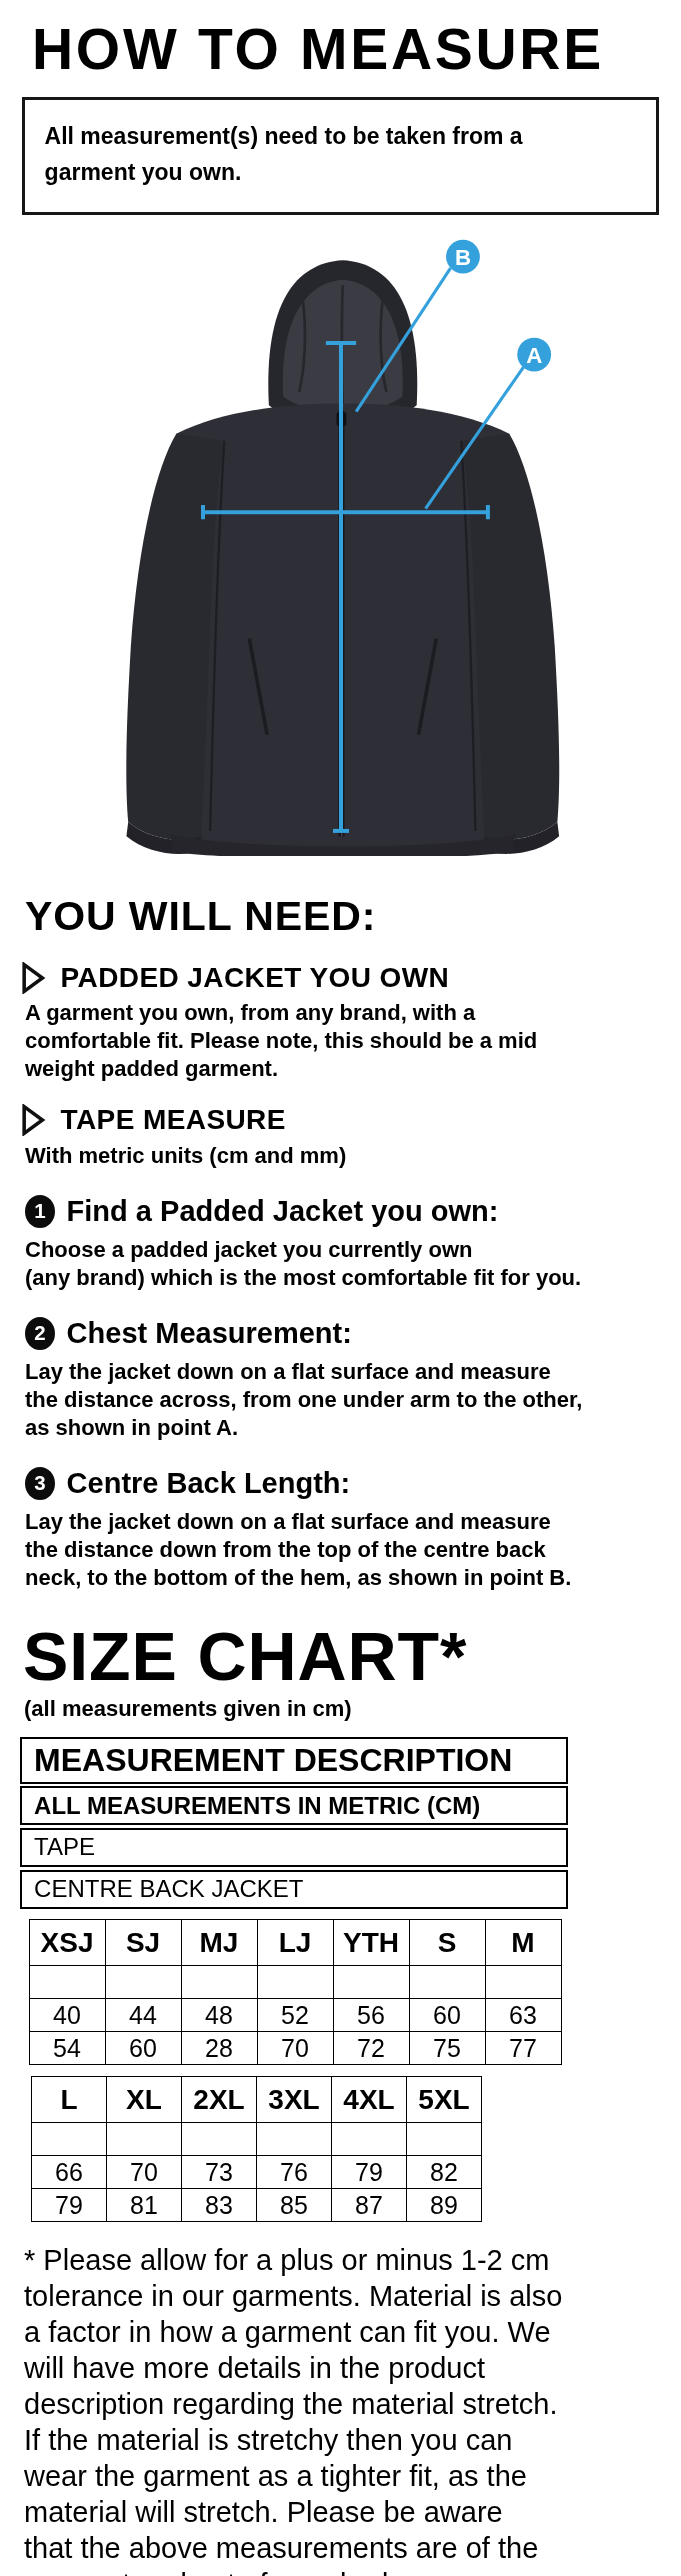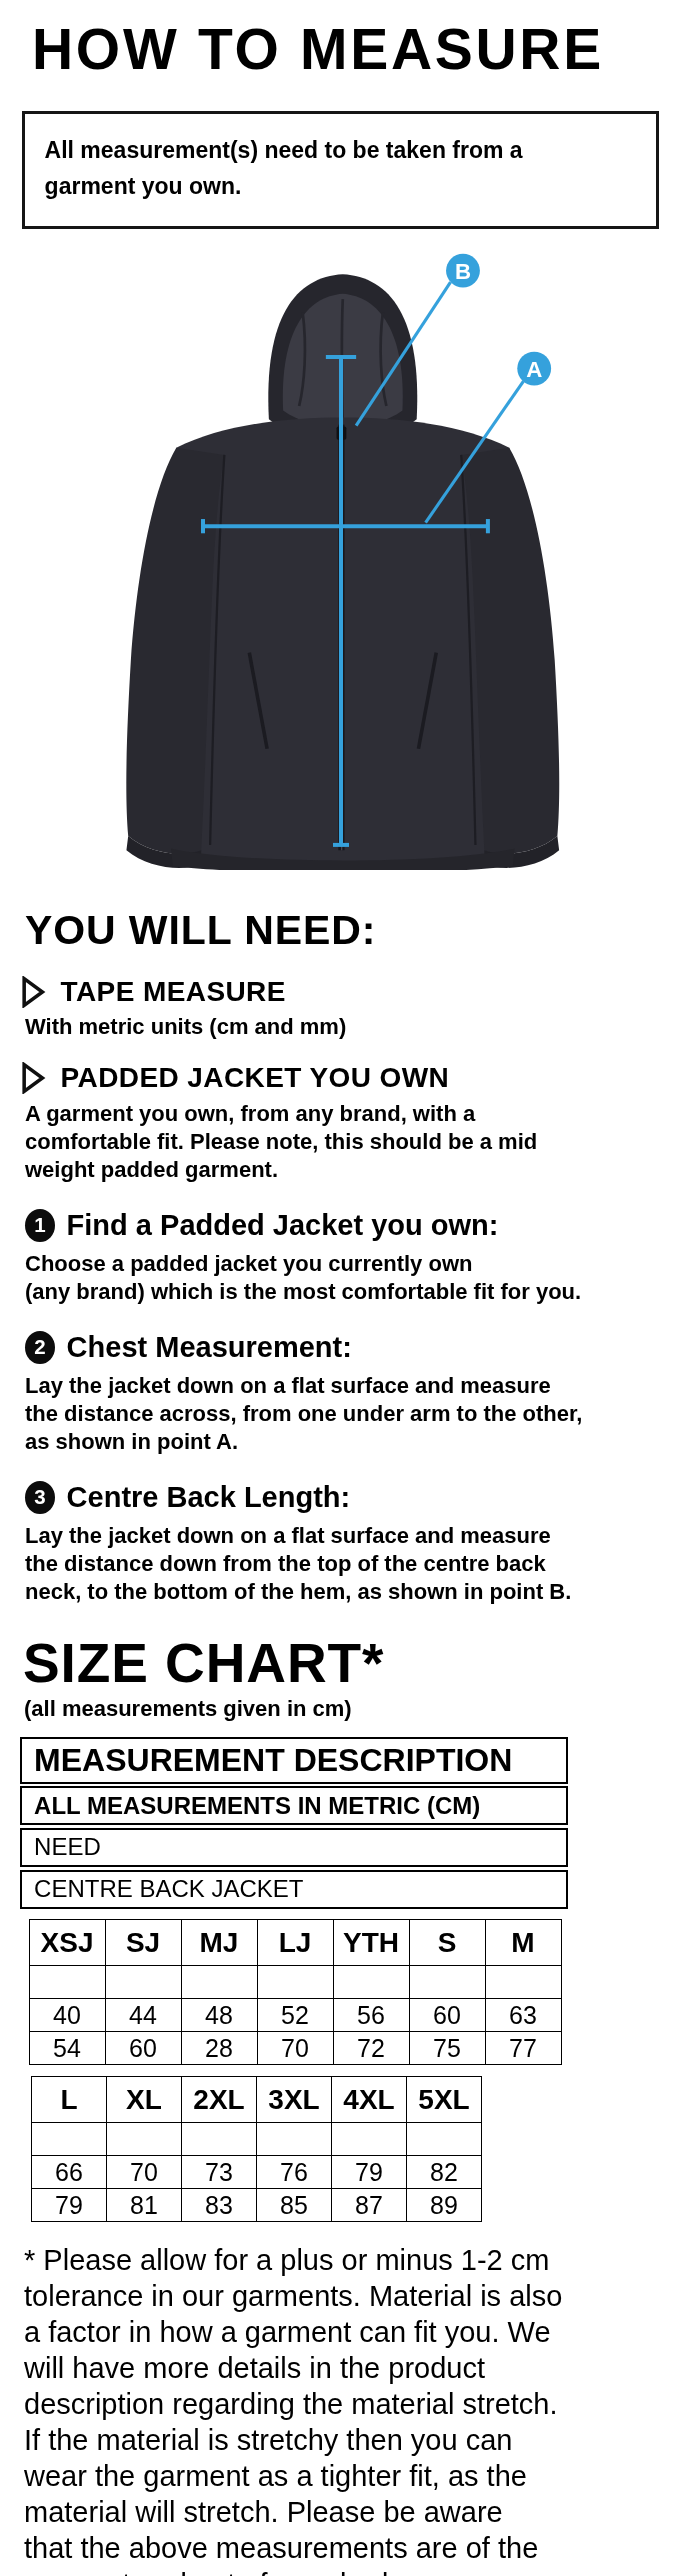--- a/index.html
+++ b/index.html
@@ -3,21 +3,21 @@
 <meta charset="utf-8">
 <style>
   html,body { margin:0; padding:0; background:#ffffff; }
   body { width:682px; color:#000; font-family:"Liberation Sans", sans-serif; }
 
   .page { width:682px; overflow:hidden; }
 
   .page-title { font-size:57px; font-weight:bold; letter-spacing:2.7px;
     margin:19.6px 0 0 32px; line-height:1.05; }
 
-  .notice-box { box-sizing:border-box; width:637px; margin:32px 0 0 22px;
+  .notice-box { box-sizing:border-box; width:637px; margin:18px 0 0 22px;
     border:3.6px solid #161616; padding:18px 18px 21.4px 19.6px;
     font-size:23px; font-weight:bold; line-height:36px; white-space:pre-line; }
 
   .figure { margin-top:21.4px; line-height:0; }
 
   .ywn-heading { font-size:41px; font-weight:bold; letter-spacing:0.9px; margin:37px 0 0 25px; }
 
   .need-item { margin:21.4px 0 0 21.4px; }
   .need-title-row { display:flex; align-items:center; gap:14.2px;
     font-size:28px; font-weight:bold; letter-spacing:0.4px; }
@@ -25,21 +25,21 @@
     line-height:28px; white-space:pre-line; }
 
   .step { margin:25px 0 0 25px; }
   .step-head { display:flex; align-items:center; gap:11.6px; font-size:29px; font-weight:bold; }
   .step-num { flex:0 0 auto; width:30px; height:33px; background:#0c0c0c; color:#fff;
     border-radius:50%; display:flex; align-items:center; justify-content:center;
     font-size:20.5px; font-weight:bold; }
   .step-desc { margin-top:8px; font-size:22px; font-weight:bold;
     line-height:28px; white-space:pre-line; }
 
-  .size-chart-heading { font-size:55px; font-weight:bold; letter-spacing:0.9px; margin:25px 0 0 23px; }
+  .size-chart-heading { font-size:68px; font-weight:bold; letter-spacing:0.9px; margin:25px 0 0 23px; }
   .size-chart-sub { font-size:22px; font-weight:bold; margin:1.8px 0 0 24px; }
 
   .desc-table { margin:14.2px 0 0 19.6px; width:548px; }
   .desc-row { box-sizing:border-box; border:2.7px solid #000; margin-top:2.7px; padding-left:12.5px;
     display:flex; align-items:center; }
   .desc-row.hdr   { height:47px; font-size:32px; font-weight:bold; }
   .desc-row.bold  { height:39px; font-size:24px; font-weight:bold; }
   .desc-row.plain { height:39px; font-size:24px; }
 
   table.sizes { border-collapse:collapse; table-layout:fixed; margin:10.7px 0 0 28.5px; }
@@ -116,35 +116,35 @@
     </svg>
   </div>
 
   <div class="ywn-heading">YOU WILL NEED:</div>
 
   <div class="need-item">
     <div class="need-title-row">
       <svg width="25" height="32" viewBox="0 0 28 36">
         <path d="M3.5 3 L24 18 L3.5 33 Z" fill="none" stroke="#101010" stroke-width="4"></path>
       </svg>
-      <span>TAPE MEASURE</span>
-    </div>
-    <div class="need-desc">With metric units (cm and mm)</div>
+      <span>PADDED JACKET YOU OWN</span>
+    </div>
+    <div class="need-desc">A garment you own, from any brand, with a
+comfortable fit. Please note, this should be a mid
+weight padded garment.</div>
   </div>
 
   <div class="need-item">
     <div class="need-title-row">
       <svg width="25" height="32" viewBox="0 0 28 36">
         <path d="M3.5 3 L24 18 L3.5 33 Z" fill="none" stroke="#101010" stroke-width="4"></path>
       </svg>
-      <span>PADDED JACKET YOU OWN</span>
-    </div>
-    <div class="need-desc">A garment you own, from any brand, with a
-comfortable fit. Please note, this should be a mid
-weight padded garment.</div>
+      <span>TAPE MEASURE</span>
+    </div>
+    <div class="need-desc">With metric units (cm and mm)</div>
   </div>
 
   <div class="step">
     <div class="step-head">
       <span class="step-num">1</span>
       <span>Find a Padded Jacket you own:</span>
     </div>
     <div class="step-desc">Choose a padded jacket you currently own
 (any brand) which is the most comfortable fit for you.</div>
   </div>
@@ -168,21 +168,21 @@
 the distance down from the top of the centre back
 neck, to the bottom of the hem, as shown in point B.</div>
   </div>
 
   <div class="size-chart-heading">SIZE CHART*</div>
   <div class="size-chart-sub">(all measurements given in cm)</div>
 
   <div class="desc-table">
     <div class="desc-row hdr">MEASUREMENT DESCRIPTION</div>
     <div class="desc-row bold">ALL MEASUREMENTS IN METRIC (CM)</div>
-    <div class="desc-row plain">NEED</div>
+    <div class="desc-row plain">TAPE</div>
     <div class="desc-row plain">CENTRE BACK JACKET</div>
   </div>
 
   <table class="sizes">
     <tbody>
         <tr class="hrow">
       <td>XSJ</td>
       <td>SJ</td>
       <td>MJ</td>
       <td>LJ</td>

